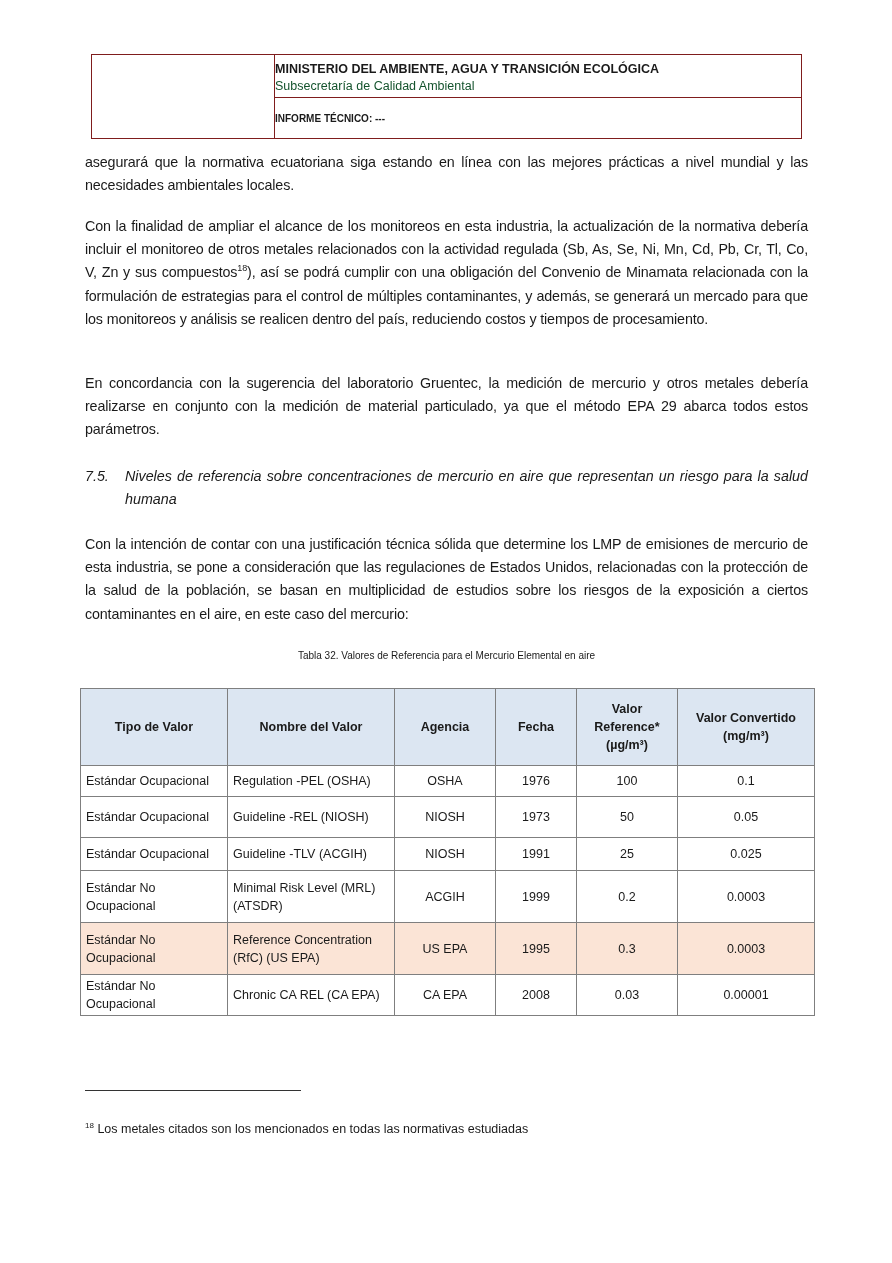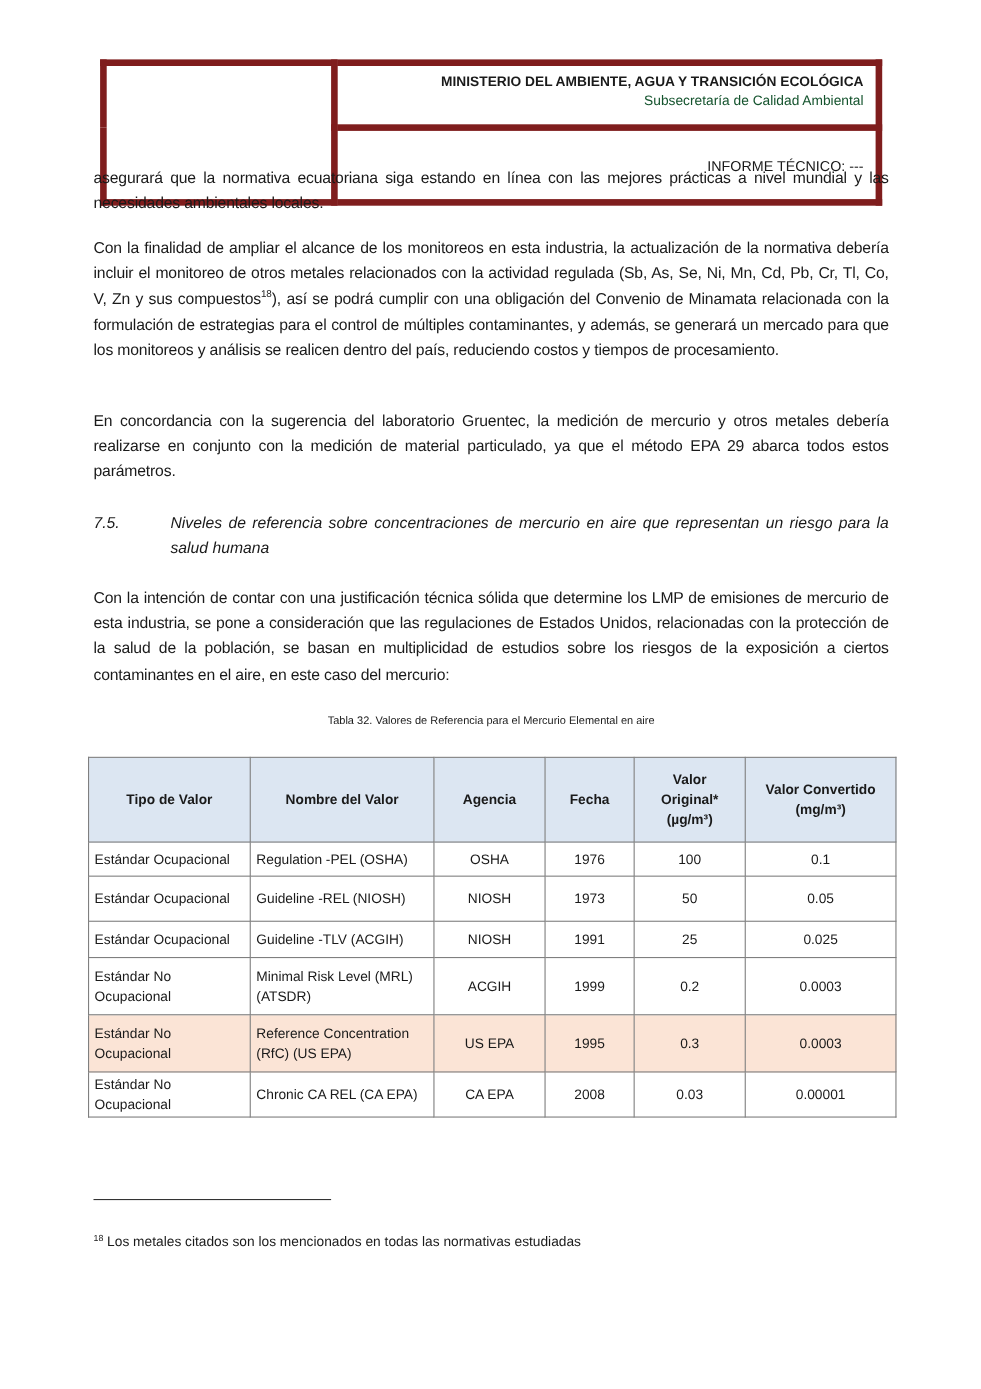--- a/index.html
+++ b/index.html
@@ -4,39 +4,39 @@
   <style>
     html, body { margin: 0; padding: 0; background: #ffffff; }
     body {
       width: 892px; height: 1263px; position: relative; overflow: hidden;
       font-family: "Liberation Sans", sans-serif; color: #1a1a1a;
     }
     .hdr-table {
       position: absolute; left: 91px; top: 54px; width: 711px; height: 85px;
       border-collapse: collapse; table-layout: fixed;
     }
-    .hdr-table td { border: 6px solid #7f1d1d; padding: 11px; text-align: right; }
+    .hdr-table td { border: 1px solid #7f1d1d; padding: 0; text-align: left; }
     .hdr-logo { width: 182px; }
     .hdr-ministry { font-size: 12.5px; font-weight: bold; line-height: 17px; padding-top: 4px !important; height: 38px; }
     .hdr-sub { font-size: 12.5px; color: #14532d; line-height: 17px; font-weight: normal; display: block; }
-    .hdr-informe { font-size: 13px; font-weight: normal; height: 40px; }
+    .hdr-informe { font-size: 10px; font-weight: bold; height: 40px; }
 
     .para {
       position: absolute; left: 85px; width: 723px;
       font-size: 14.3px; line-height: 23.2px; text-align: justify; margin: 0;
       letter-spacing: -0.15px;
     }
     .para sup { font-size: 9px; line-height: 0; }
     .section-heading {
       position: absolute; left: 85px; top: 465px; width: 723px;
       font-size: 14.3px; line-height: 23.2px; font-weight: normal; font-style: italic;
       margin: 0;
     }
     .section-num { position: absolute; left: 0; top: 0; }
-    .section-title { display: block; margin-left: 70px; text-align: justify; }
+    .section-title { display: block; margin-left: 40px; text-align: justify; }
 
     .caption {
       position: absolute; left: 80px; top: 647px; width: 733px; text-align: center;
       font-size: 10px; line-height: 18px; margin: 0;
     }
     .data-table {
       position: absolute; left: 80px; top: 688px; width: 734px;
       border-collapse: collapse; table-layout: fixed; font-size: 12.5px;
     }
     .data-table th, .data-table td { border: 1.5px solid #7f7f7f; padding: 0 5px; line-height: 18px; }
@@ -98,21 +98,21 @@
       <col style="width:137px">
   </colgroup>
   <thead>
     <tr>
       <th>Tipo de Valor</th>
       <th>Nombre del Valor</th>
       <th>Agencia</th>
       <th>Fecha</th>
       <th>
         <span>Valor</span><br>
-        <span>Original*</span><br>
+        <span>Reference*</span><br>
         <span>(µg/m³)</span>
       </th>
       <th>
         <span>Valor Convertido</span><br>
         <span>(mg/m³)</span>
       </th>
     </tr>
   </thead>
   <tbody>
     <tr class="r1">

